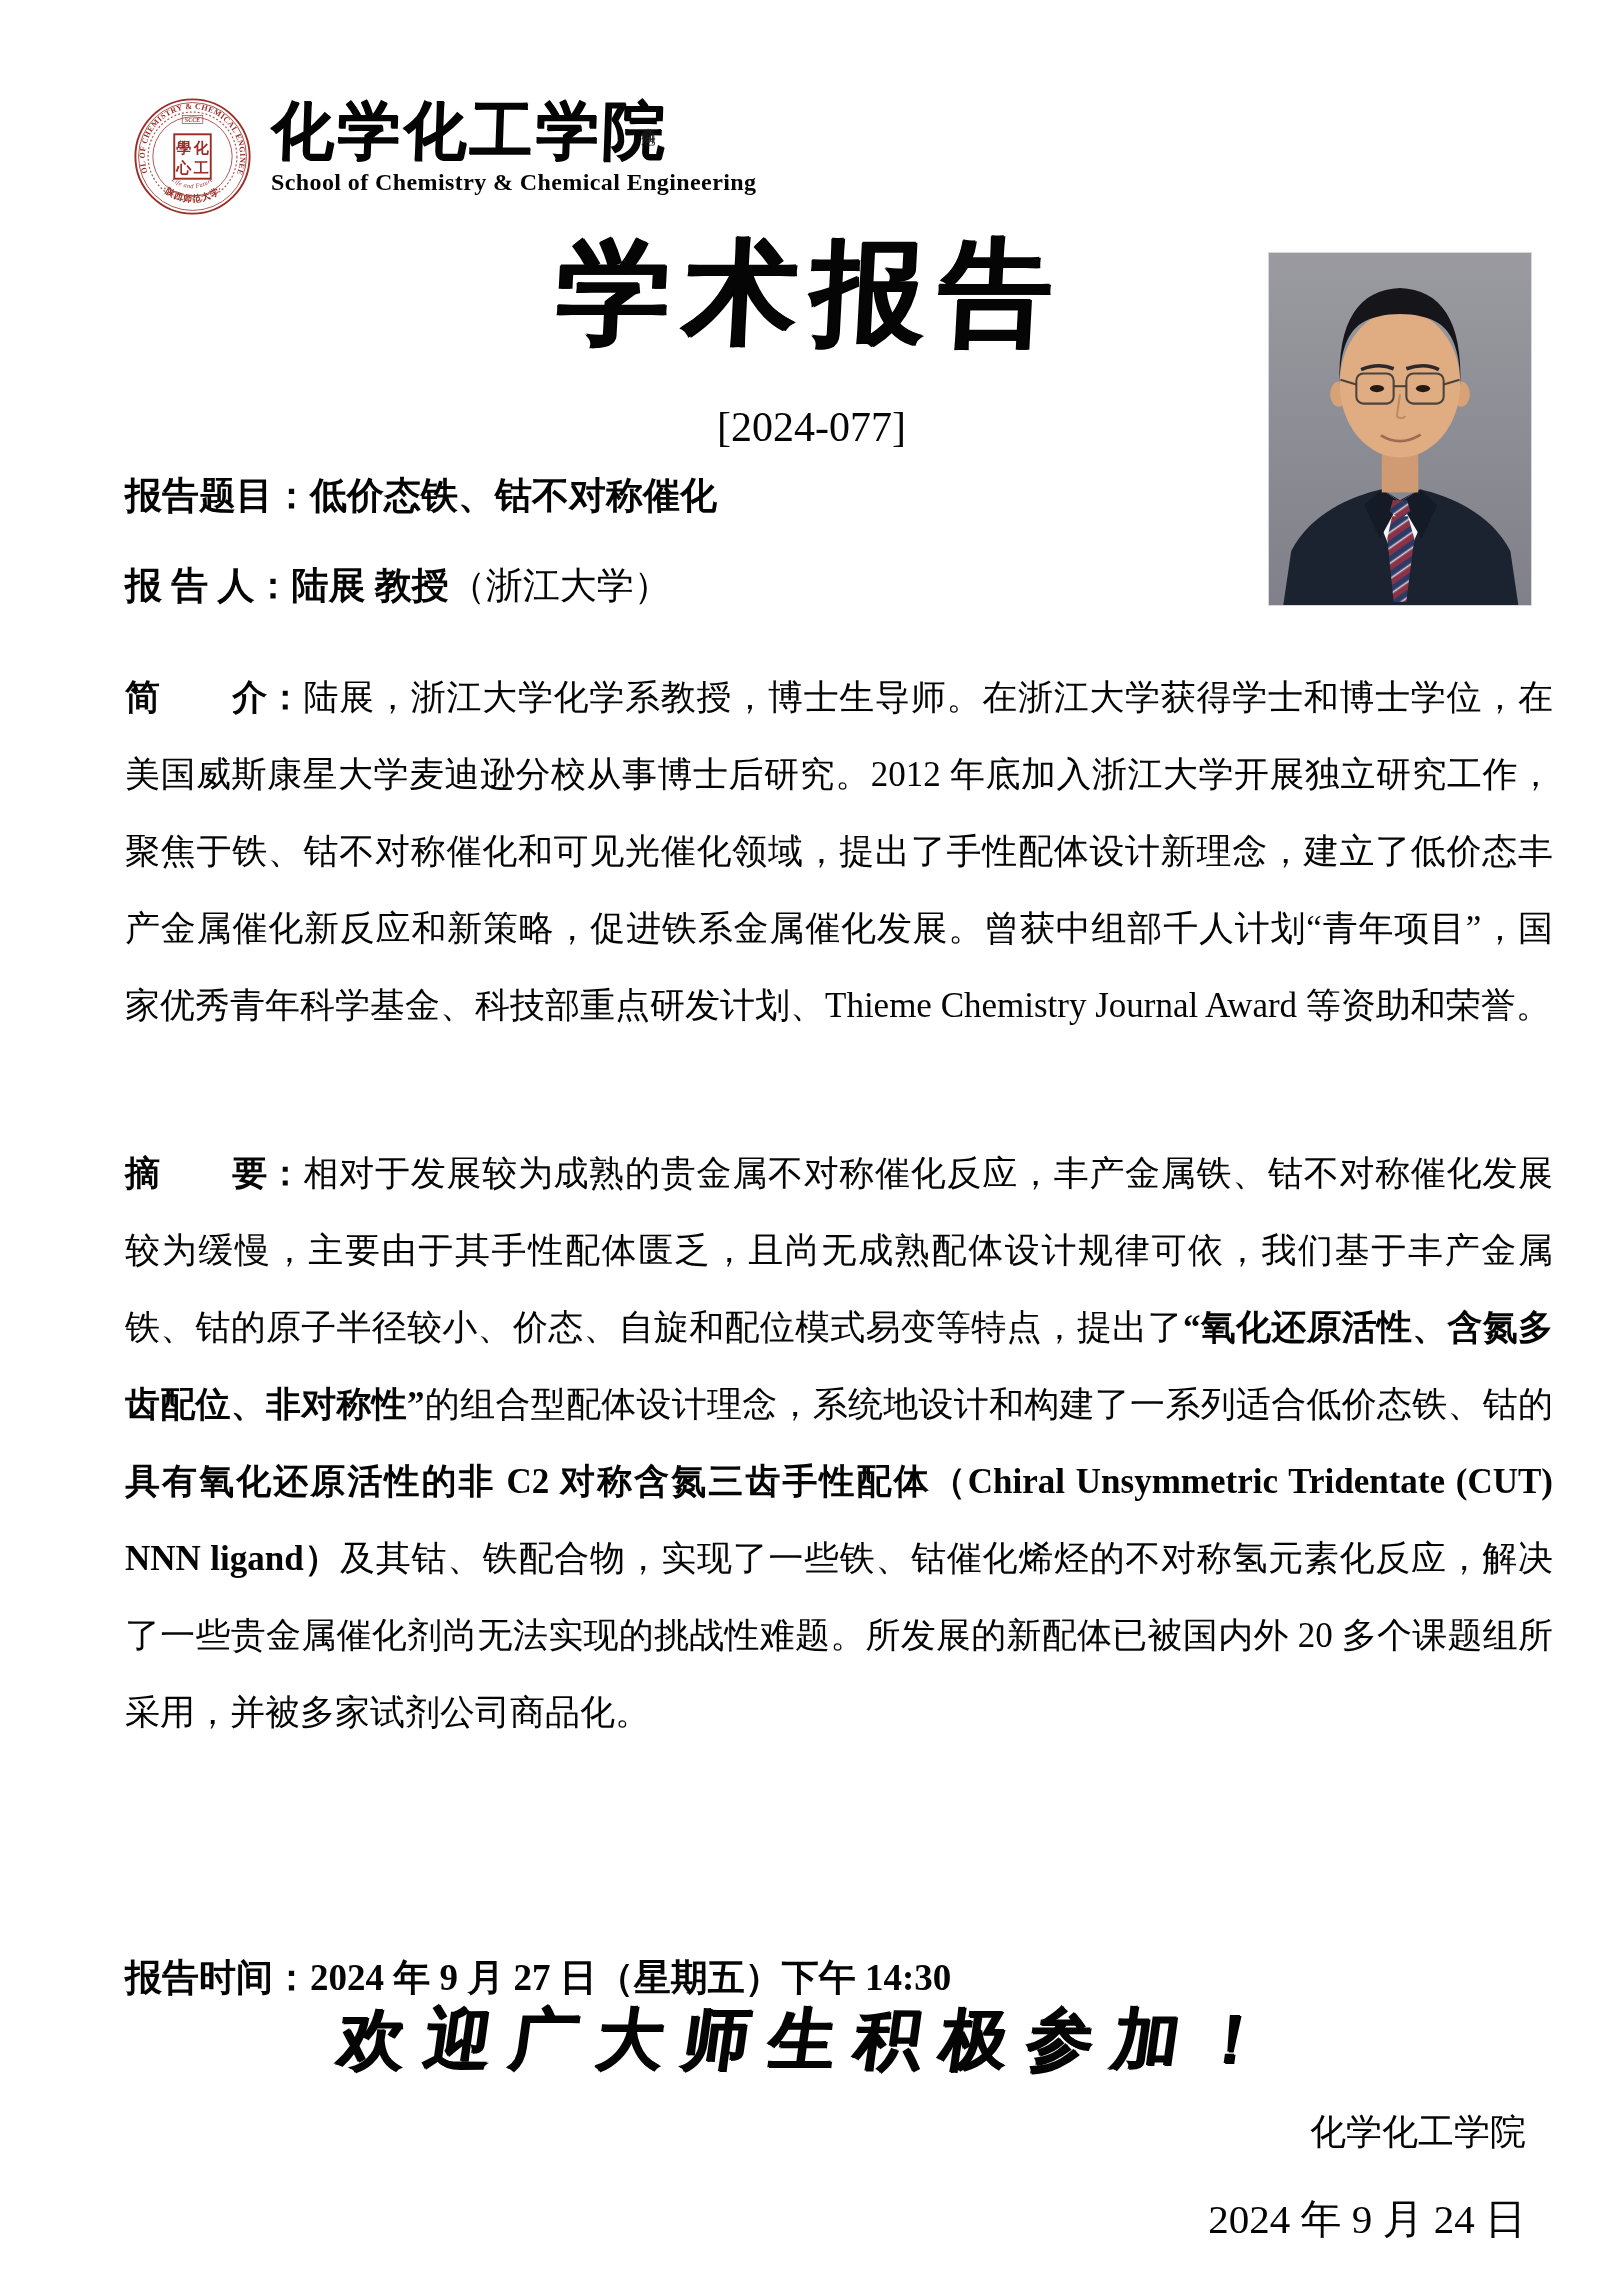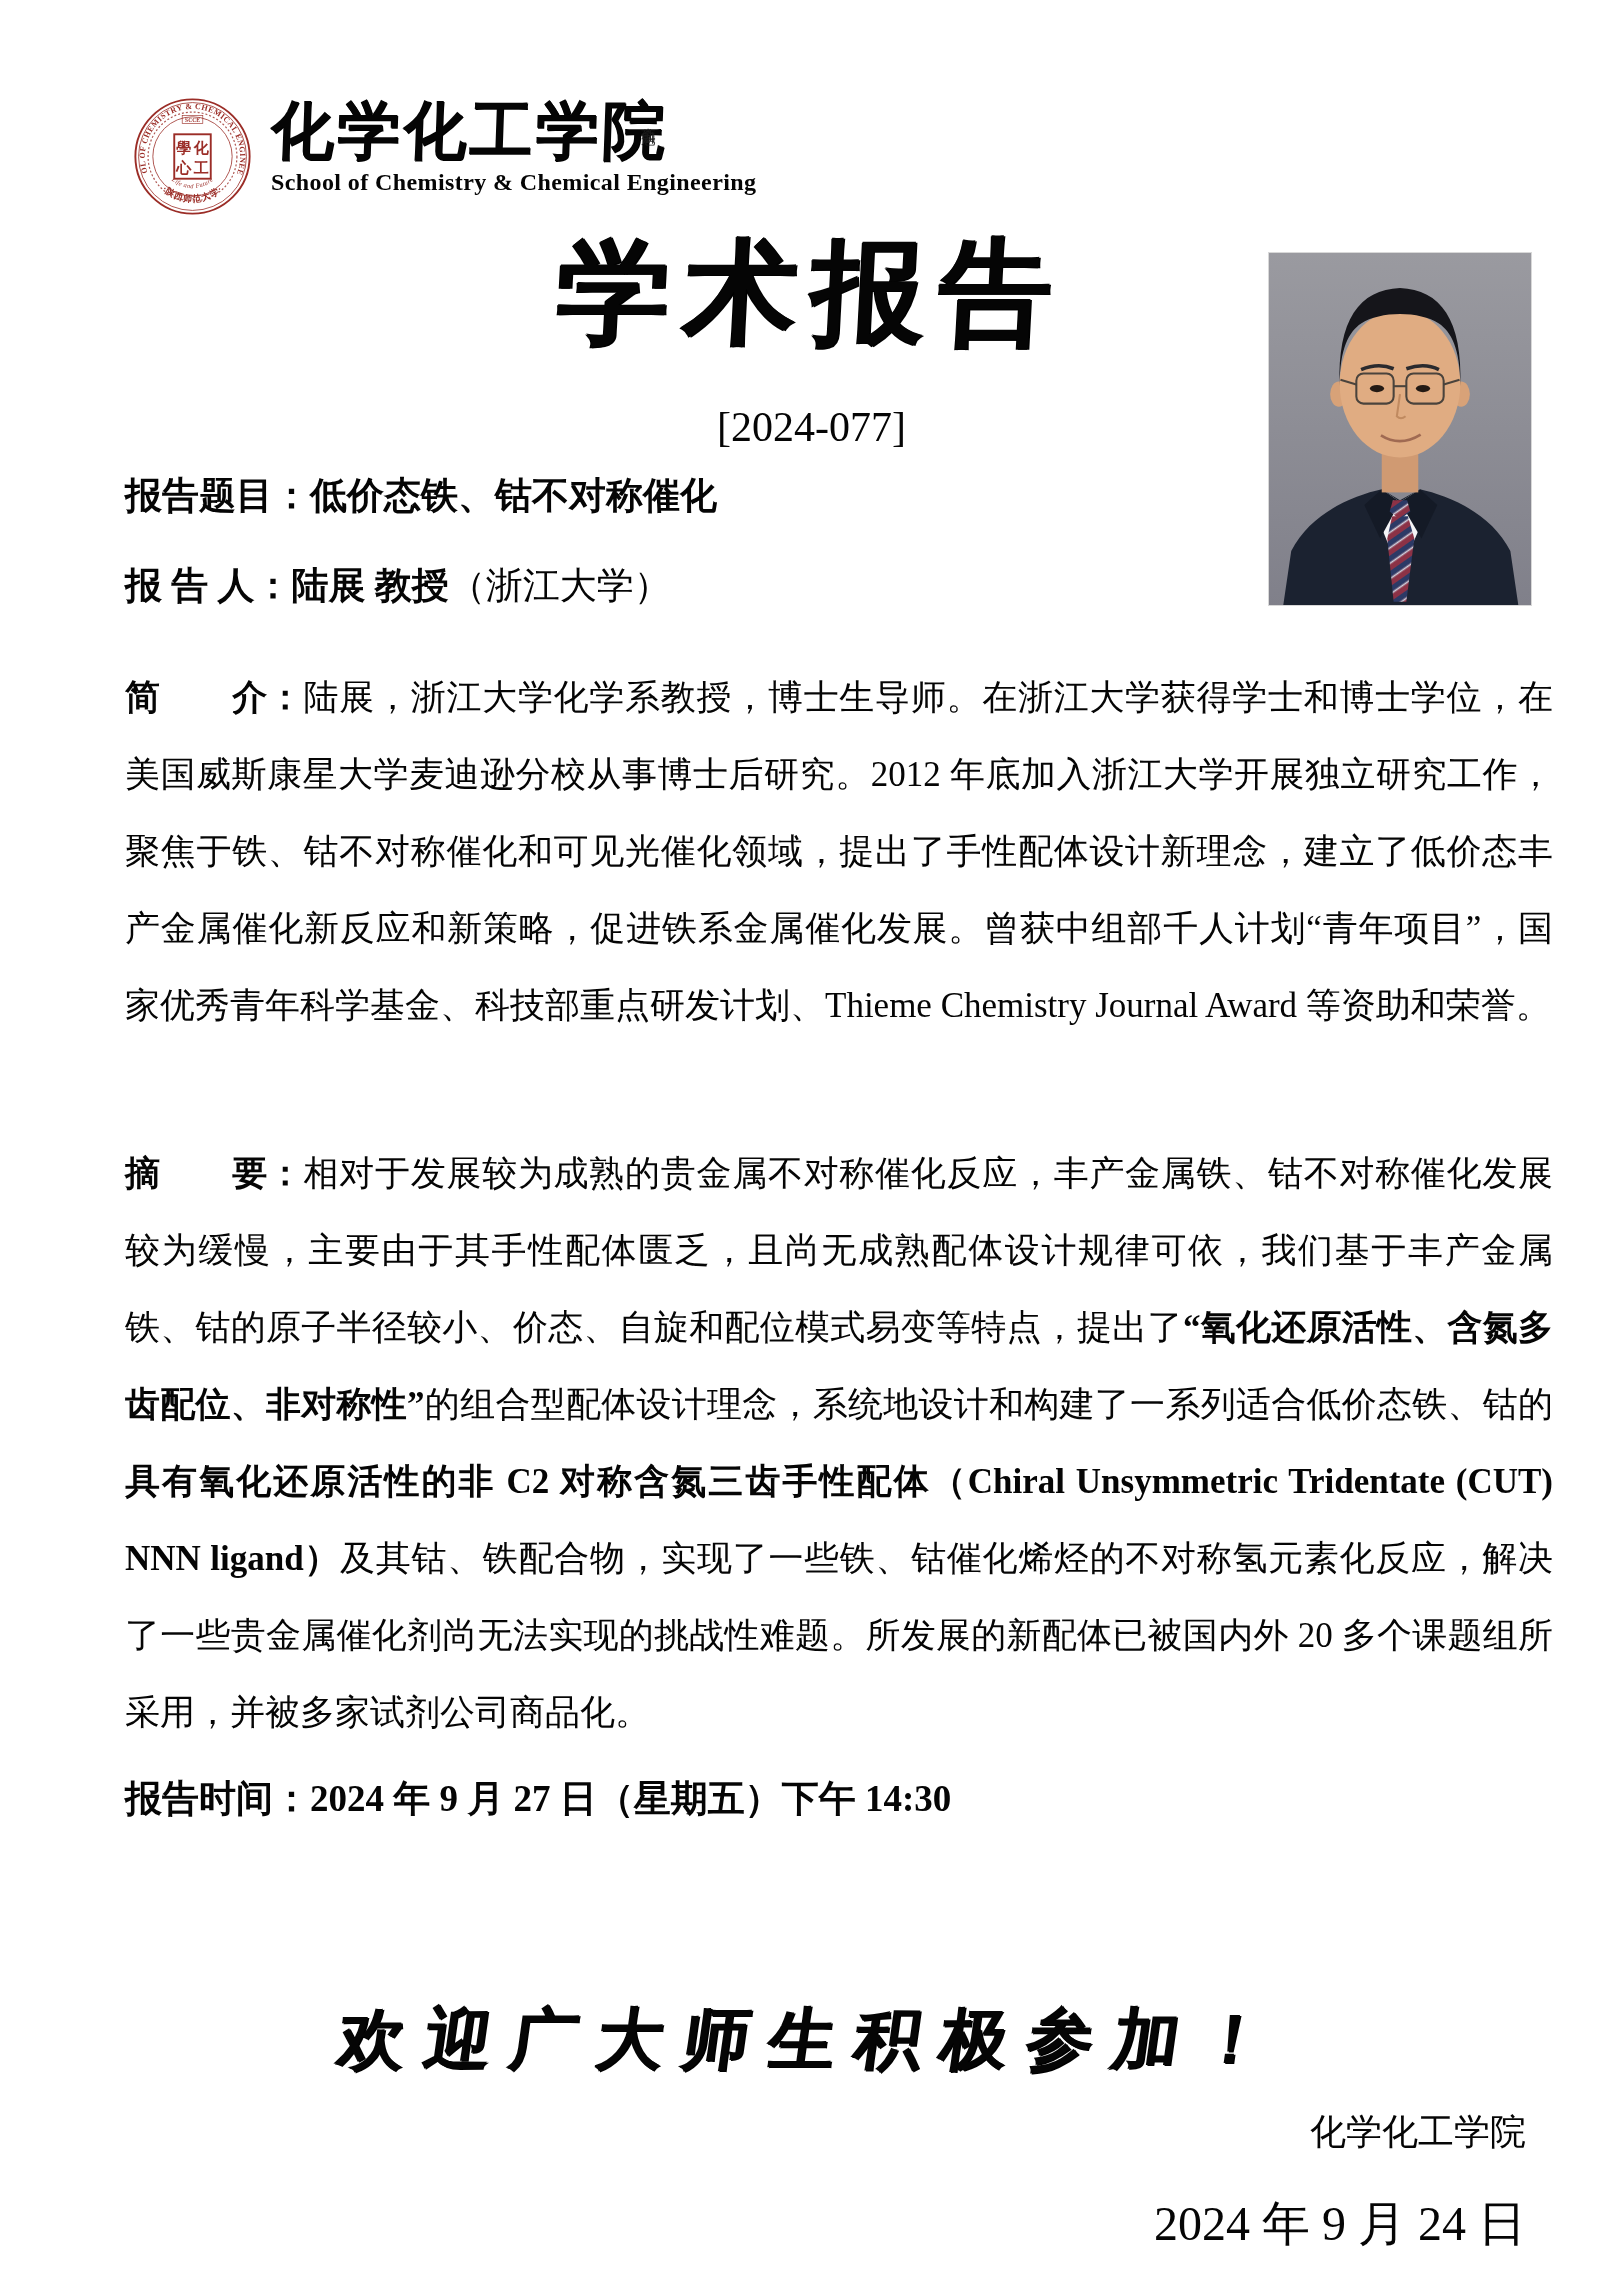--- a/index.html
+++ b/index.html
@@ -49,32 +49,32 @@
   
   .para {
     position:absolute; left:125px; width:1428px;
     font-size:35px; line-height:77px;
     text-align:justify;
   }
   .intro-para { top:659px; }
   .abstract-para { top:1135px; }
   .para .b { font-weight:bold; }
   
-  .time-line  { top:1774px; font-weight:bold; }
+  .time-line  { top:1953px; font-weight:bold; }
   .place-line { top:1917px; font-weight:bold; }
   
   .welcome {
     position:absolute; left:0; top:1994px; width:100%;
     text-align:center; font-size:67px; font-weight:900;
     letter-spacing:19px; transform:skewX(-8deg);
     text-shadow:1.6px 0.8px 0 #000;
   }
   
   .footer-org  { position:absolute; right:97px; top:2108px; font-size:36px; text-align:right; }
-  .footer-date { position:absolute; right:97px; top:2192px; font-size:48px; text-align:right; }
+  .footer-date { position:absolute; right:97px; top:2192px; font-size:41px; text-align:right; }
 </style>
 </head>
 <body>
 
 <div class="page">
 
   <div class="logo-block">
     <svg class="seal" viewBox="0 0 150 150" aria-hidden="true">
       <defs>
         <path id="arcTop" d="M 18.6,95.5 A 60,60 0 1 1 131.4,95.5" fill="none"></path>

